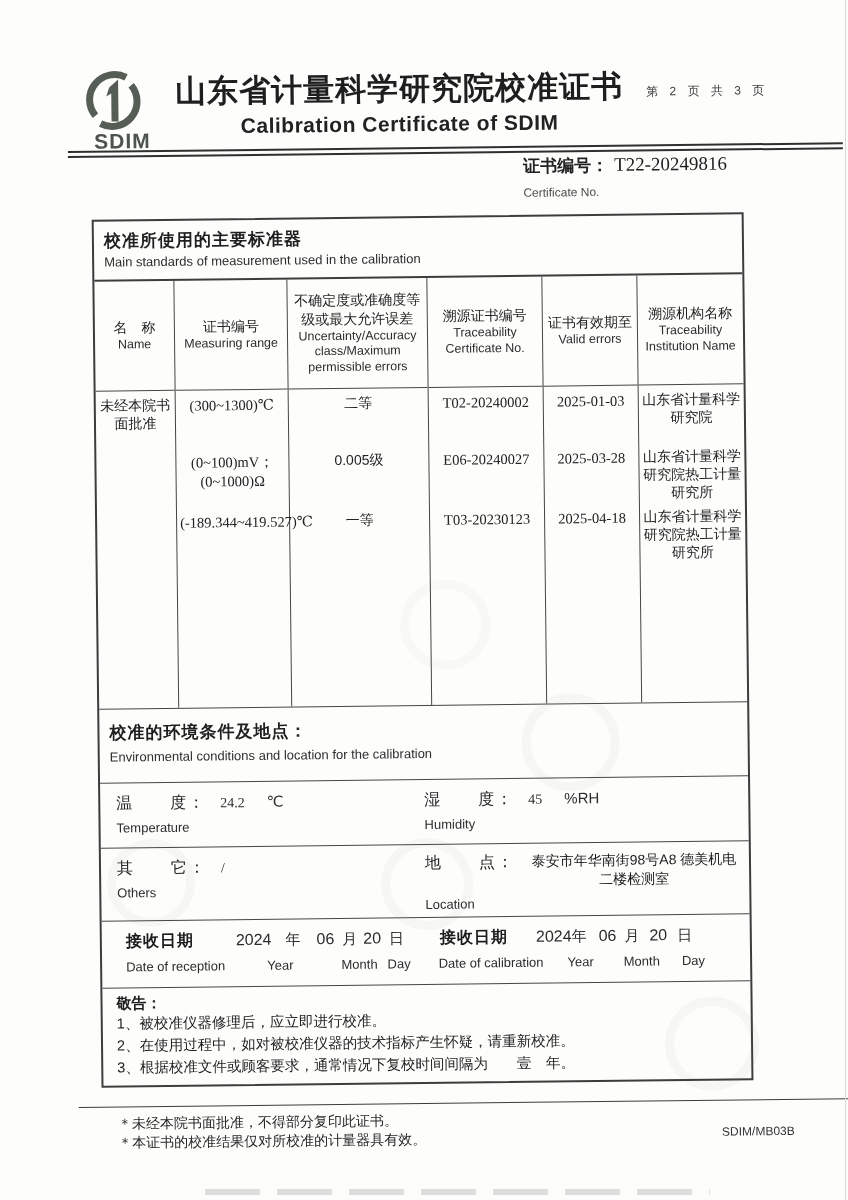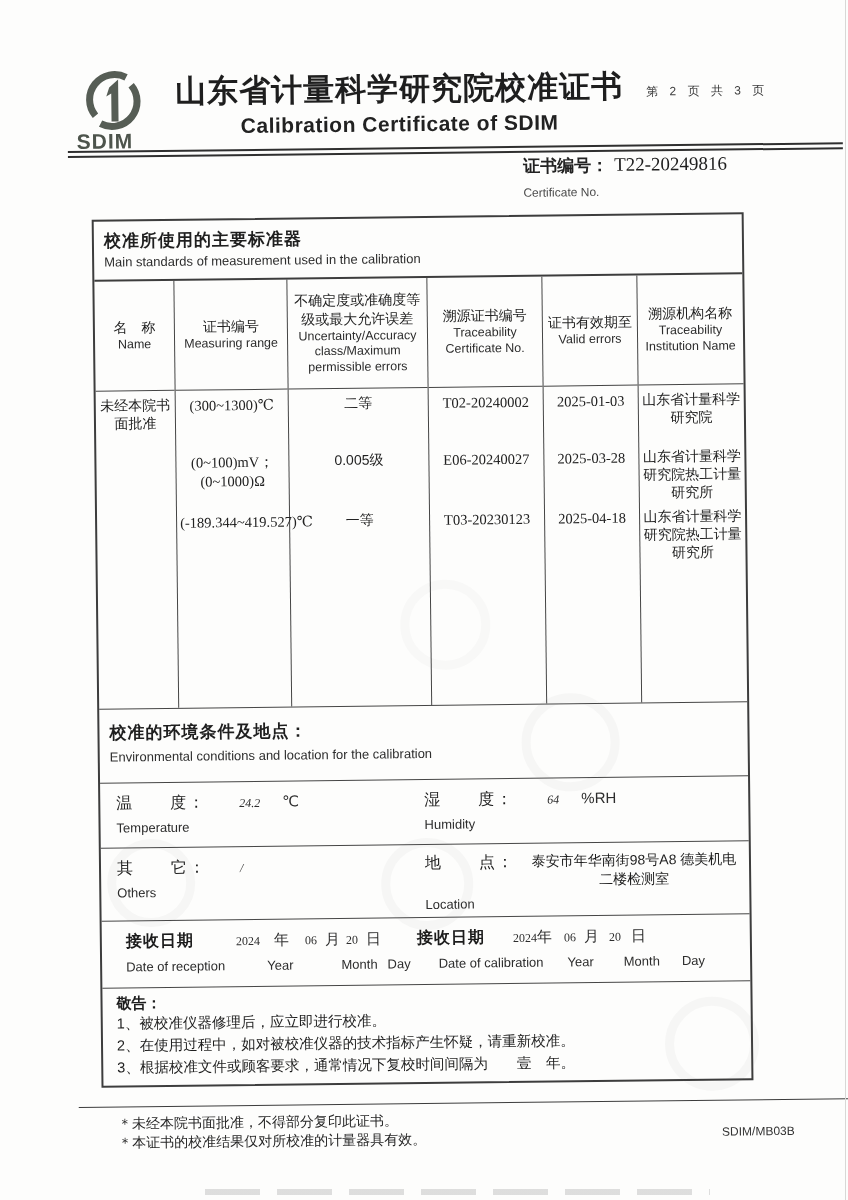--- a/index.html
+++ b/index.html
@@ -5,21 +5,21 @@
   html,body{margin:0;padding:0;}
   body{
     width:848px;height:1200px;position:relative;overflow:hidden;
     background:#fdfdfc;color:#2d2d2d;
     font-family:"Liberation Sans","DejaVu Sans",sans-serif;
   }
   .sheet{position:absolute;left:0;top:0;width:848px;height:1200px;
     transform:rotate(-0.65deg);transform-origin:424px 600px;}
 
   
-  .logo{position:absolute;left:82px;top:66px;width:74px;text-align:left;color:#565d55;}
+  .logo{position:absolute;left:82px;top:66px;width:74px;text-align:right;color:#565d55;}
   .logo svg{display:block;margin:0 auto;}
   .logo-text{font-weight:bold;font-size:21px;letter-spacing:1px;color:#4d544c;margin-top:-2px;}
   .title-cn{position:absolute;left:160px;top:68px;width:490px;text-align:center;
     font-family:"Liberation Serif","DejaVu Serif",serif;font-weight:bold;
     font-size:31px;letter-spacing:1px;color:#1e1e1e;white-space:nowrap;}
   .page-info{position:absolute;left:652px;top:86px;font-size:12px;letter-spacing:4px;color:#3c3c3c;white-space:nowrap;}
   .title-en{position:absolute;left:160px;top:112px;width:490px;text-align:center;
     font-weight:bold;font-size:21px;color:#222;letter-spacing:0.5px;}
   .header-rule{position:absolute;left:73px;top:147px;width:775px;height:3px;
     border-top:2px solid #2f2f2f;border-bottom:2px solid #2f2f2f;}
@@ -52,34 +52,34 @@
   .e1{height:57px;} .e2{height:60px;}
 
   
   .env-title{height:75px;box-sizing:border-box;border-bottom:1.5px solid #454545;padding:12px 10px 0 10px;}
   .env-title .cn{font-size:17px;font-weight:bold;letter-spacing:1px;color:#1f1f1f;}
   .env-title .en{font-size:13px;margin-top:5px;color:#2e2e2e;}
   .row2{display:flex;box-sizing:border-box;border-bottom:1.5px solid #454545;}
   .half{width:50%;box-sizing:border-box;position:relative;}
   .cond-line{display:flex;align-items:baseline;padding-top:10px;}
   .cond-label{font-size:16px;color:#1d1d1d;letter-spacing:2px;white-space:nowrap;}
-  .cond-value{font-family:"Liberation Serif","DejaVu Serif",serif;font-size:12px;margin-left:33px;font-style:italic;}
+  .cond-value{font-family:"Liberation Serif","DejaVu Serif",serif;font-size:14px;margin-left:14px;}
   .cond-unit{font-size:15px;margin-left:22px;}
   .cond-en{font-size:13px;color:#2d2d2d;margin-top:6px;}
   .temp-row{height:65px;}
   .other-row{height:73px;}
   .pad-l{padding-left:16px;}
   .addr{width:218px;text-align:center;font-size:14px;line-height:1.35;margin-left:10px;color:#1d1d1d;}
   .addr-line{display:flex;align-items:flex-start;padding-top:8px;}
 
   
   .dates-row{height:67px;box-sizing:border-box;border-bottom:1.5px solid #454545;padding:10px 0 0 24px;}
   .date-line{display:flex;align-items:baseline;white-space:nowrap;}
   .dlabel{font-size:16px;font-weight:bold;color:#1c1c1c;letter-spacing:1px;}
-  .dnum{font-family:Liberation Serif, serif;font-size:12px;}
+  .dnum{font-family:Liberation Sans, sans-serif;font-size:16px;}
   .dunit{font-size:15px;}
   .date-sub{display:flex;font-size:13px;color:#2d2d2d;margin-top:7px;white-space:nowrap;}
 
   
   .notice{padding:6px 14px 0 14px;}
   .notice-title{font-size:15px;font-weight:bold;color:#1d1d1d;}
   .notice-item{font-size:14.5px;color:#1f1f1f;line-height:1.5;}
 
   
   .footer-rule{position:absolute;left:73px;top:1103px;width:775px;border-top:1.8px solid #3c3c3c;}
@@ -209,21 +209,21 @@
         <div class="cond-line">
           <span class="cond-label">温　　度：</span>
           <span class="cond-value">24.2</span>
           <span class="cond-unit">℃</span>
         </div>
         <div class="cond-en">Temperature</div>
       </div>
       <div class="half">
         <div class="cond-line">
           <span class="cond-label">湿　　度：</span>
-          <span class="cond-value">64</span>
+          <span class="cond-value">45</span>
           <span class="cond-unit">%RH</span>
         </div>
         <div class="cond-en">Humidity</div>
       </div>
     </div>
 
     <div class="row2 other-row">
       <div class="half pad-l">
         <div class="cond-line">
           <span class="cond-label">其　　它：</span>

